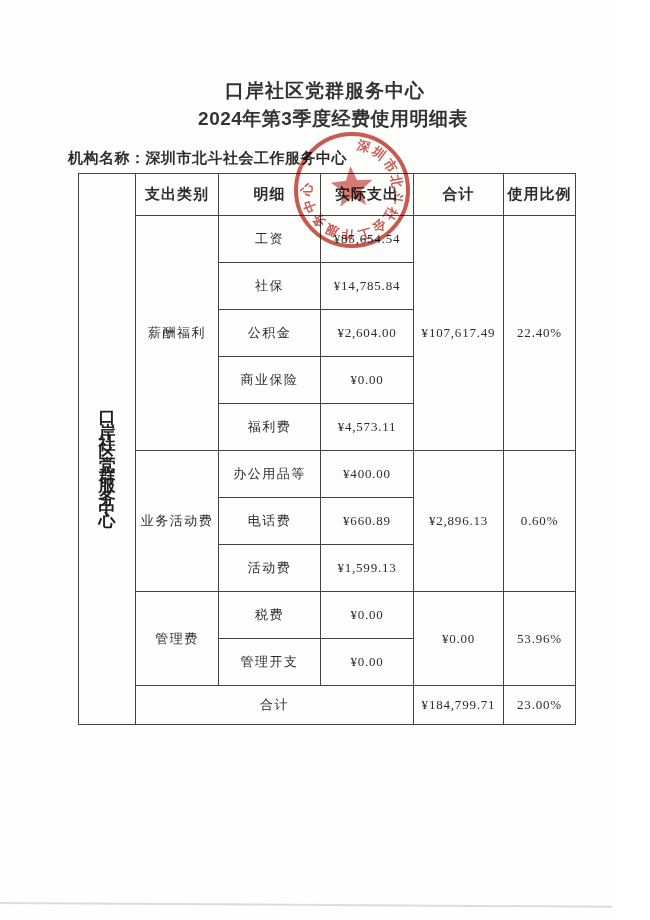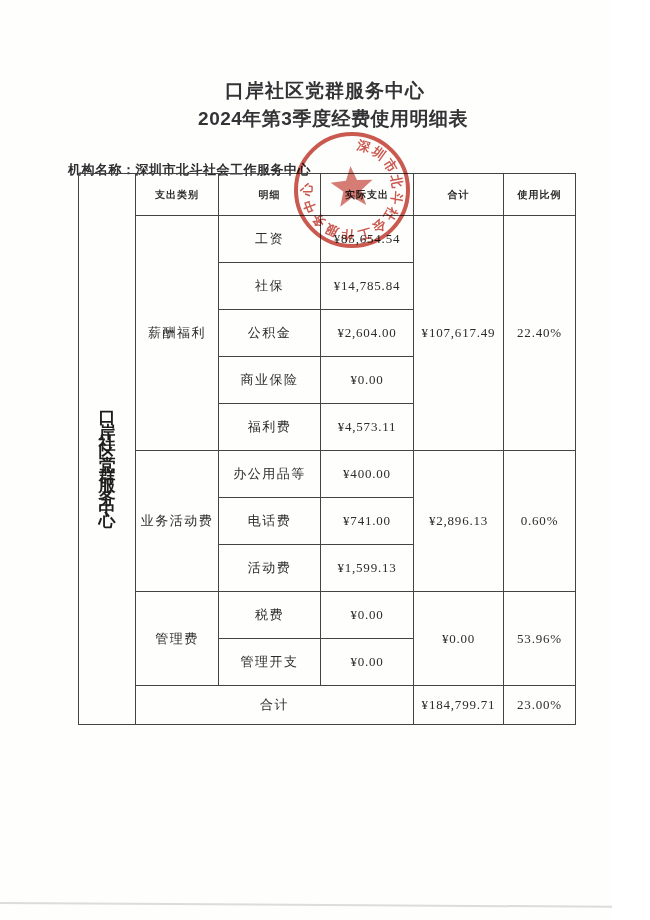--- a/index.html
+++ b/index.html
@@ -11,33 +11,33 @@
     position:absolute;top:78px;left:0;width:650px;text-align:center;
     font-family:"Liberation Sans",sans-serif;font-weight:bold;
     font-size:19px;letter-spacing:1px;color:#333336;
   }
   .page-subtitle{
     position:absolute;top:106px;left:8px;width:650px;text-align:center;
     font-family:"Liberation Sans",sans-serif;font-weight:bold;
     font-size:19px;letter-spacing:0.5px;color:#333336;
   }
   .org-line{
-    position:absolute;top:161px;left:68px;
+    position:absolute;top:149px;left:68px;
     font-family:"Liberation Sans",sans-serif;font-weight:bold;
-    font-size:13px;color:#2e2e30;letter-spacing:0.5px;
+    font-size:15px;color:#2e2e30;letter-spacing:0.5px;
   }
   table.expense{
     position:absolute;left:78px;top:173px;width:497px;height:550px;
     border-collapse:collapse;table-layout:fixed;background:transparent;
   }
   table.expense td,table.expense th{
     border:1.6px solid #434343;text-align:center;vertical-align:middle;
     padding:0;font-size:13px;color:#2c2c2c;overflow:hidden;
   }
-  table.expense th{font-weight:bold;font-size:10px;letter-spacing:1px;}
+  table.expense th{font-weight:bold;font-size:15px;letter-spacing:1px;}
   tr.rh{height:42px;}
   tr.rd{height:47px;}
   tr.rt{height:39px;}
   td.amount,td.subtotal,td.ratio{font-size:13.5px;letter-spacing:0.8px;margin-left:8px;}
   td.cat,td.detail{letter-spacing:1.5px;}
   td.side-cell{vertical-align:middle;text-align:center;}
   .vtext{
     display:inline-block;writing-mode:vertical-rl;text-orientation:upright;
     font-family:"Liberation Sans",sans-serif;font-weight:bold;
     font-size:17px;letter-spacing:11px;color:#1e1e1e;line-height:1;
@@ -110,21 +110,21 @@
 
     <tr class="rd">
       <td rowspan="3" class="cat">业务活动费</td>
       <td class="detail">办公用品等</td>
       <td class="amount">¥400.00</td>
       <td rowspan="3" class="subtotal">¥2,896.13</td>
       <td rowspan="3" class="ratio">0.60%</td>
     </tr>
     <tr class="rd">
       <td class="detail">电话费</td>
-      <td class="amount">¥741.00</td>
+      <td class="amount">¥660.89</td>
     </tr>
     <tr class="rd">
       <td class="detail">活动费</td>
       <td class="amount">¥1,599.13</td>
     </tr>
 
     <tr class="rd">
       <td rowspan="2" class="cat">管理费</td>
       <td class="detail">税费</td>
       <td class="amount">¥0.00</td>

